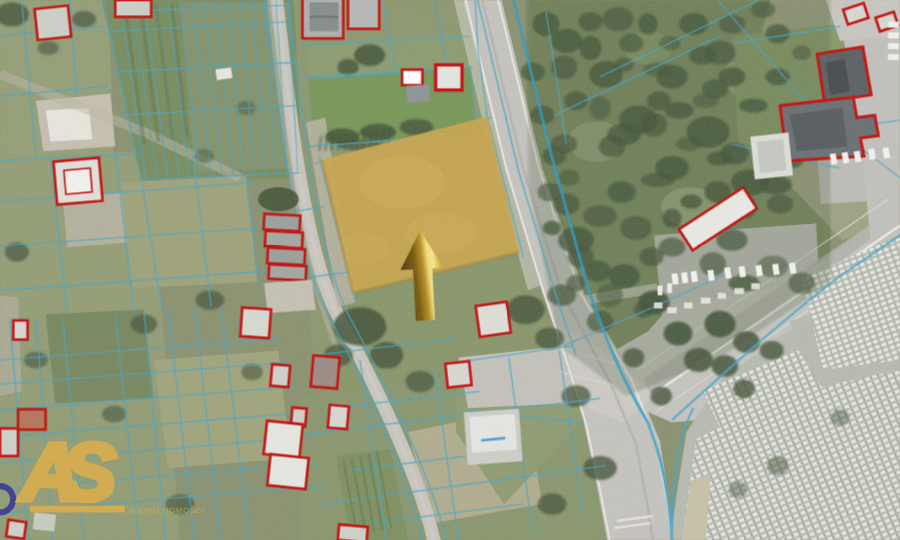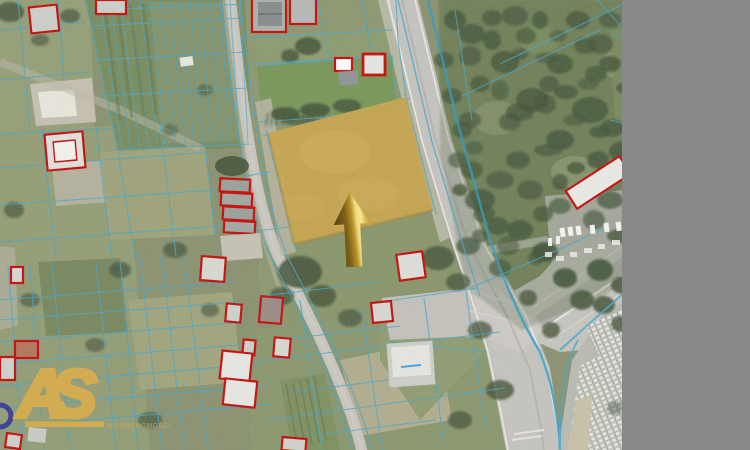--- a/index.html
+++ b/index.html
@@ -1,16 +1,16 @@
 <!DOCTYPE html>
 <html><head>
 <meta charset="utf-8">
 <style>
   html,body{margin:0;padding:0;background:#888;}
-  #stage{width:622px;height:450px;position:relative;overflow:hidden;font-family:"Liberation Sans",sans-serif;}
+  #stage{width:750px;height:450px;position:relative;overflow:hidden;font-family:"Liberation Sans",sans-serif;}
   svg{display:block;}
 </style>
 </head>
 <body>
 
 <div id="stage">
 <svg width="750" height="450" viewBox="0 0 750 450" xmlns="http://www.w3.org/2000/svg">
 <defs>
   <linearGradient id="arrowGold" x1="0" y1="0.15" x2="1" y2="0">
     <stop offset="0" stop-color="#523c08"></stop>

